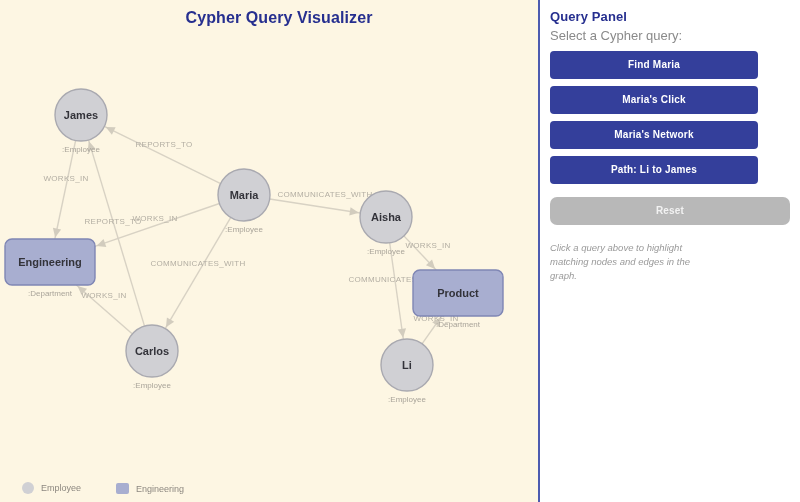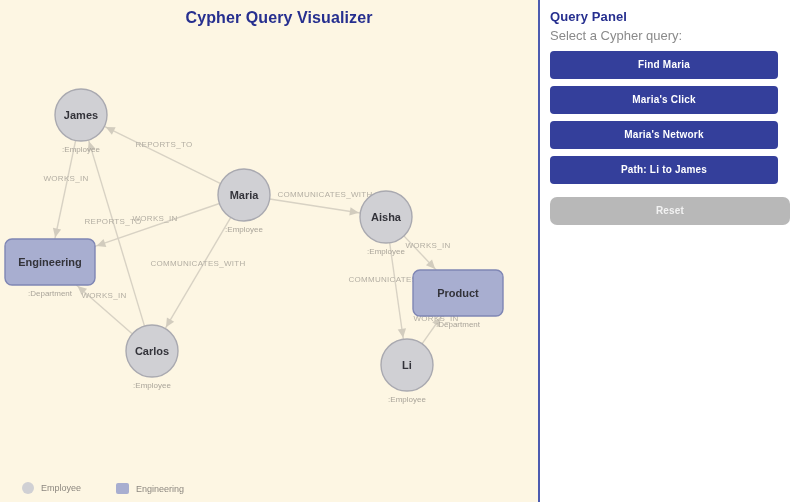--- a/index.html
+++ b/index.html
@@ -122,21 +122,21 @@
     margin: 0 0 4px 0;
     letter-spacing: 0.1px;
   }
   #panel-subtitle {
     font-size: 13px;
     color: #8a8a8a;
     margin: 0 0 8px 0;
   }
   .query-btn {
     display: block;
-    width: 228px;
+    width: 208px;
     height: 28px;
     margin: 0 0 7px 0;
     border: none;
     border-radius: 4px;
     background: #343f9b;
     color: #ffffff;
     font-family: "Liberation Sans", sans-serif;
     font-size: 10px;
     font-weight: bold;
     text-align: center;
@@ -270,15 +270,16 @@
   <div id="query-panel">
     <h1 id="panel-title">Query Panel</h1>
     <p id="panel-subtitle">Select a Cypher query:</p>
     <div id="query-buttons">
         <button class="query-btn">Find Maria</button>
         <button class="query-btn">Maria's Click</button>
         <button class="query-btn">Maria's Network</button>
         <button class="query-btn">Path: Li to James</button>
       </div>
     <button id="reset-btn">Reset</button>
+    <p id="panel-hint">Click a query above to highlight matching nodes and edges in the graph.</p>
   </div>
 
 </div>
 
 </body></html>

